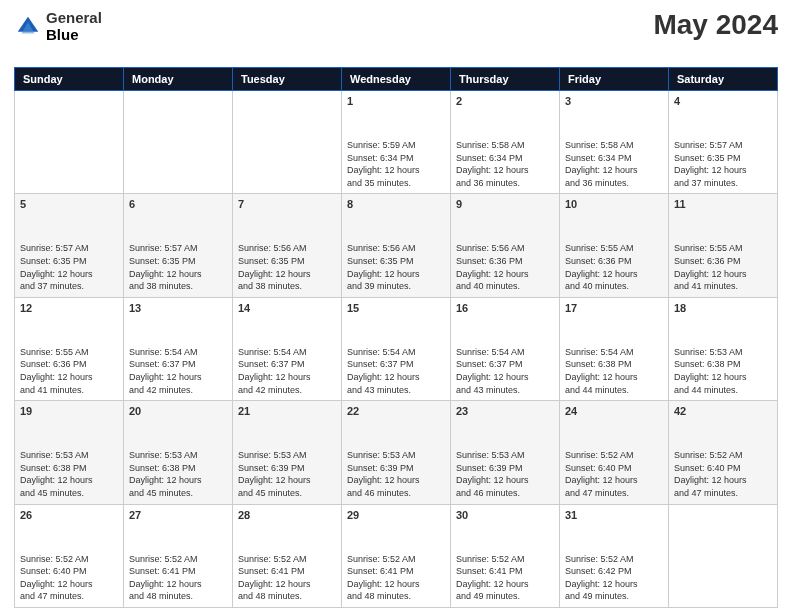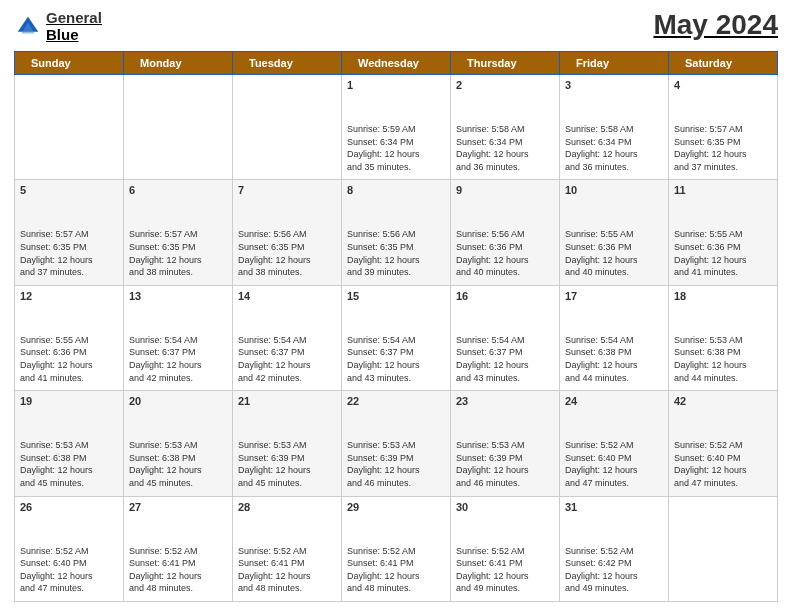--- a/index.html
+++ b/index.html
@@ -14,22 +14,21 @@
       width: 792px;
       height: 612px;
       padding: 10px 14px;
       display: flex;
       flex-direction: column;
     }
     .header {
       display: flex;
       justify-content: space-between;
       align-items: flex-start;
-      margin-bottom: 8px;
-      text-decoration: underline;
+      margin-bottom: 24px;
     }
     .logo {
       display: flex;
       align-items: center;
       gap: 4px;
     }
     .logo-text {
       display: flex;
       flex-direction: column;
       line-height: 1.1;
@@ -62,25 +61,25 @@
       color: #555;
     }
     .calendar {
       flex: 1;
       border: 1px solid #ccc;
       border-collapse: collapse;
       width: 100%;
       table-layout: fixed;
     }
     .calendar th {
-      background-color: #a16207;
+      background-color: #0f172a;
       color: #fff;
       font-size: 11px;
       font-weight: bold;
-      padding: 5px 16px;
+      padding: 5px 8px;
       text-align: left;
       border: 1px solid #1a5eb8;
     }
     .calendar td {
       vertical-align: top;
       padding: 4px 5px;
       border: 1px solid #ccc;
       font-size: 9.5px;
       color: #333;
       background: #fff;

